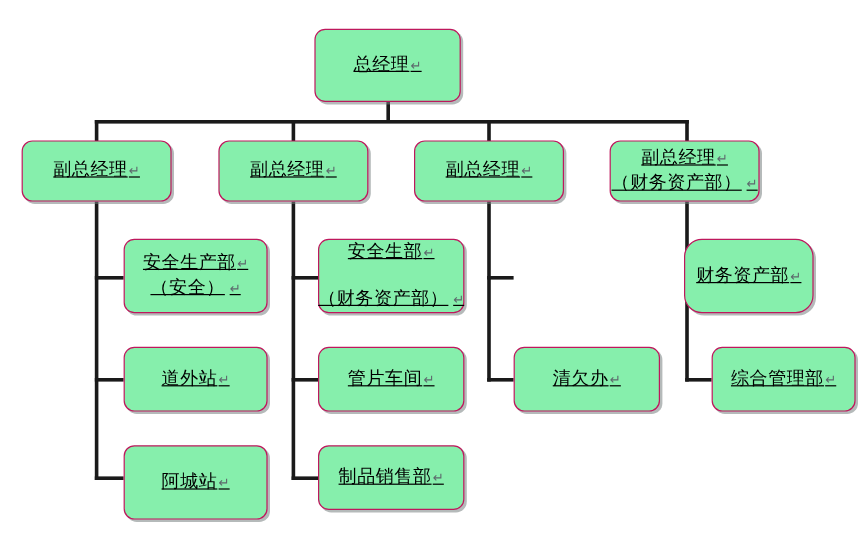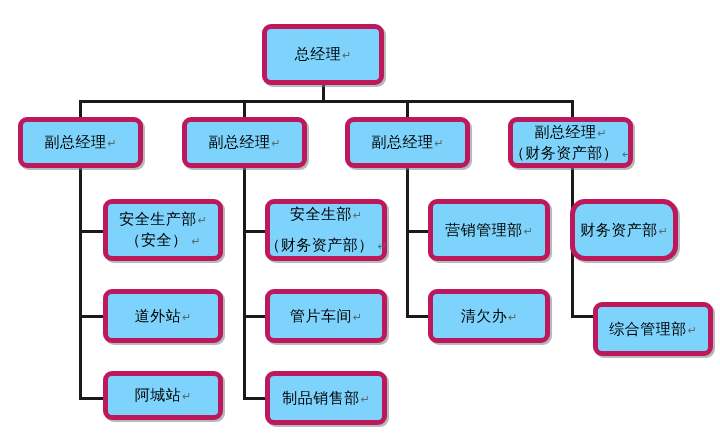--- a/index.html
+++ b/index.html
@@ -15,31 +15,32 @@
     position: relative;
     width: 720px;
     height: 445px;
     background: #ffffff;
     overflow: hidden;
   }
   
   .node {
     position: absolute;
     box-sizing: border-box;
-    background: #7dd3fc;
-    border: 5px solid #be185d;
+    background: #86efac;
+    border: 1px solid #be185d;
     border-radius: 9px;
     color: #000000;
     display: flex;
     flex-direction: column;
     align-items: center;
     justify-content: center;
     text-align: center;
     z-index: 5;
     box-shadow: 2px 2px 0 rgba(120,130,130,0.55);
+    text-decoration: underline;
   }
   .node .line {
     display: block;
     white-space: nowrap;
     font-size: 15px;
     line-height: 20px;
     letter-spacing: 0.5px;
   }
   .node .line .pmark {
     font-size: 11px;
@@ -115,46 +116,43 @@
 
   <div class="node two-line" style="left:103px; top:199px; width:120px; height:62px;">
     <span class="line"><span>安全生产部</span><span class="pmark">↵</span></span>
     <span class="line"><span>（安全）</span><span class="pmark">↵</span></span>
   </div>
 
   <div class="node" style="left:103px; top:289px; width:120px; height:54px;">
     <span class="line"><span>道外站</span><span class="pmark">↵</span></span>
   </div>
 
-  <div class="node" style="left:103px; top:371px; width:120px; height:49px;">
+  <div class="node" style="left:103px; top:371px; width:120px; height:62px;">
     <span class="line"><span>阿城站</span><span class="pmark">↵</span></span>
   </div>
 
   <div class="node two-line" style="left:265px; top:199px; width:122px; height:62px;justify-content:space-between;">
     <span class="line"><span>安全生部</span><span class="pmark">↵</span></span>
     <span class="line"><span>（财务资产部）</span><span class="pmark">↵</span></span>
   </div>
 
   <div class="node" style="left:265px; top:371px; width:122px; height:54px;">
     <span class="line"><span>制品销售部</span><span class="pmark">↵</span></span>
   </div>
 
   <div class="node" style="left:265px; top:289px; width:122px; height:54px;">
     <span class="line"><span>管片车间</span><span class="pmark">↵</span></span>
   </div>
 
-  <div class="node" style="left:428px; top:199px; width:122px; height:62px;">
-    <span class="line"><span>营销管理部</span><span class="pmark">↵</span></span>
-  </div>
 
   <div class="node" style="left:428px; top:289px; width:122px; height:54px;text-align:right;">
     <span class="line"><span>清欠办</span><span class="pmark">↵</span></span>
   </div>
 
   <div class="node" style="left:570px; top:199px; width:108px; height:62px;border-radius:15px;">
     <span class="line"><span>财务资产部</span><span class="pmark">↵</span></span>
   </div>
 
-  <div class="node" style="left:593px; top:302px; width:120px; height:54px;align-items:center;">
+  <div class="node" style="left:593px; top:289px; width:120px; height:54px;align-items:center;">
     <span class="line"><span>综合管理部</span><span class="pmark">↵</span></span>
   </div>
 
 </div>
 
 </body></html>

